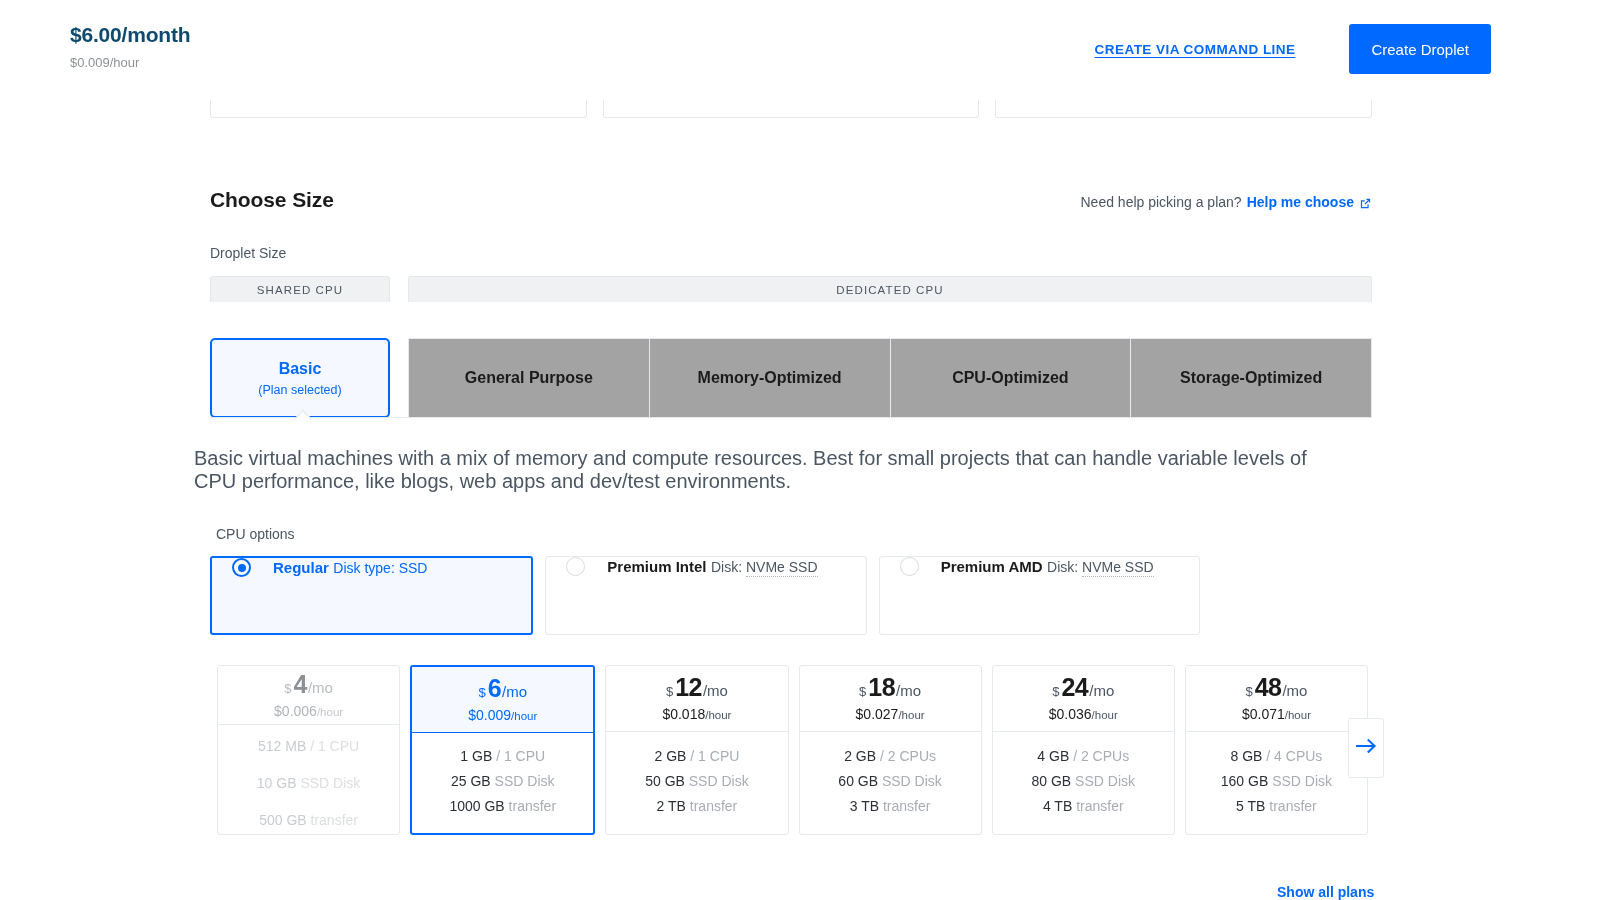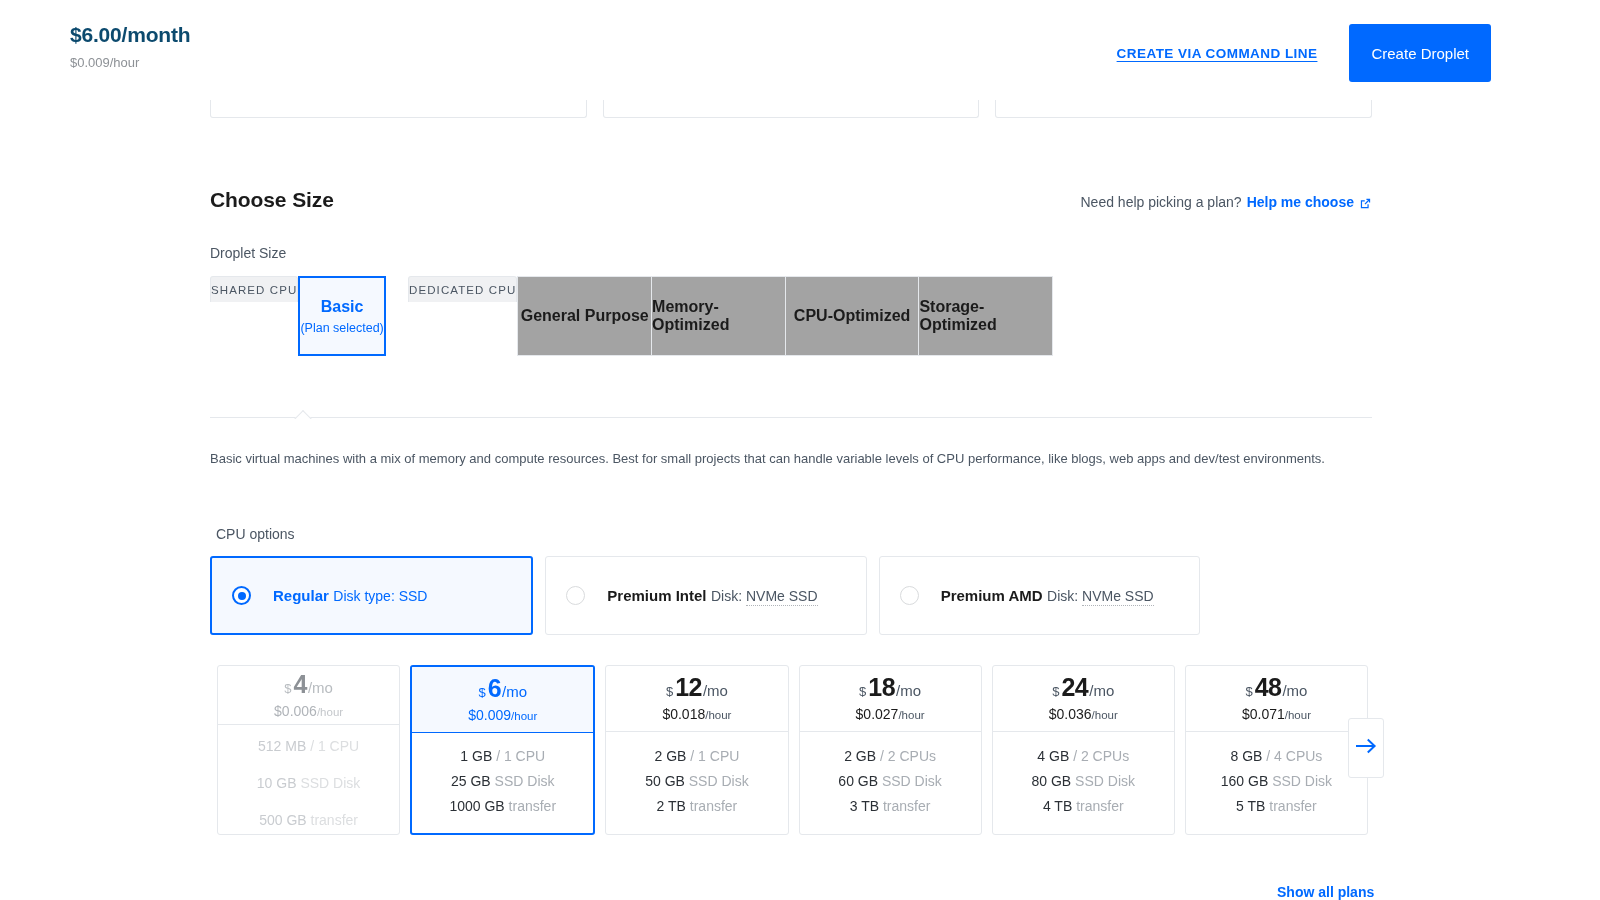--- a/index.html
+++ b/index.html
@@ -60,23 +60,24 @@
     cursor: pointer;
   }
   .create-btn {
     background: #0069ff;
     color: #ffffff;
     border: none;
     border-radius: 3px;
     font-size: 15px;
     font-family: "Liberation Sans", sans-serif;
     padding: 0 22px;
-    height: 58px;
+    height: 50px;
     cursor: pointer;
     white-space: nowrap;
+    margin-left: 22px;
   }
 
   
   .partial-cards {
     position: absolute;
     top: 0px;
     left: 210px;
     width: 1162px;
     height: 118px;
     display: flex;
@@ -134,21 +135,21 @@
   }
 
   
   .type-tabs {
     position: absolute;
     top: 276px;
     left: 210px;
     width: 1162px;
     display: flex;
   }
-  .tab-group { display: flex; flex-direction: row; }
+  .tab-group { display: flex; flex-direction: column; gap: 36px; }
   .tab-group.shared { width: 180px; }
   .tab-group.dedicated { width: 964px; margin-left: 18px; }
 
   .group-header {
     height: 26px;
     background: #f0f1f3;
     border: 1px solid #e5e8ec;
     border-bottom: none;
     display: flex;
     align-items: center;
@@ -173,21 +174,21 @@
     justify-content: center;
     font-size: 15px;
     color: #1b1b1b;
     cursor: pointer;
   }
   .tab:first-child { border-left: 1px solid #e5e8ec; }
   .tab.selected {
     border: 2px solid #0069ff;
     background: #f5f9ff;
     color: #0069ff;
-    border-radius: 0;
+    border-radius: 5px;
   }
   .tab .tab-title { font-size: 16px; font-weight: bold; }
   .tab.selected .tab-title { color: #0069ff; }
   .tab .tab-sub {
     font-size: 12.5px;
     color: #0069ff;
     margin-top: 5px;
   }
   .tab-row.dedicated .tab:first-child { border-left: 1px solid #e5e8ec; }
 
@@ -221,23 +222,23 @@
     background: #ffffff;
     border-left: 1px solid #e5e8ec;
     border-top: 1px solid #e5e8ec;
     transform: rotate(45deg);
   }
 
   
   .type-desc {
     position: absolute;
     top: 447px;
-    left: 210px;
+    left: 194px;
     width: 1140px;
-    font-size: 13px;
+    font-size: 20px;
     line-height: 23px;
     color: #4b5663;
   }
 
   
   .label-cpu-options {
     position: absolute;
     top: 526px;
     left: 216px;
     font-size: 14px;
@@ -251,21 +252,21 @@
     display: flex;
     gap: 12px;
   }
   .cpu-card {
     flex: 1;
     height: 79px;
     border: 1px solid #e5e8ec;
     border-radius: 3px;
     background: #fff;
     display: flex;
-    align-items: center;
+    align-items: flex-start;
     padding-left: 20px;
     cursor: pointer;
   }
   .cpu-card.selected {
     border: 2px solid #0069ff;
     background: #f5f9ff;
   }
   .radio {
     width: 19px; height: 19px;
     border-radius: 50%;

